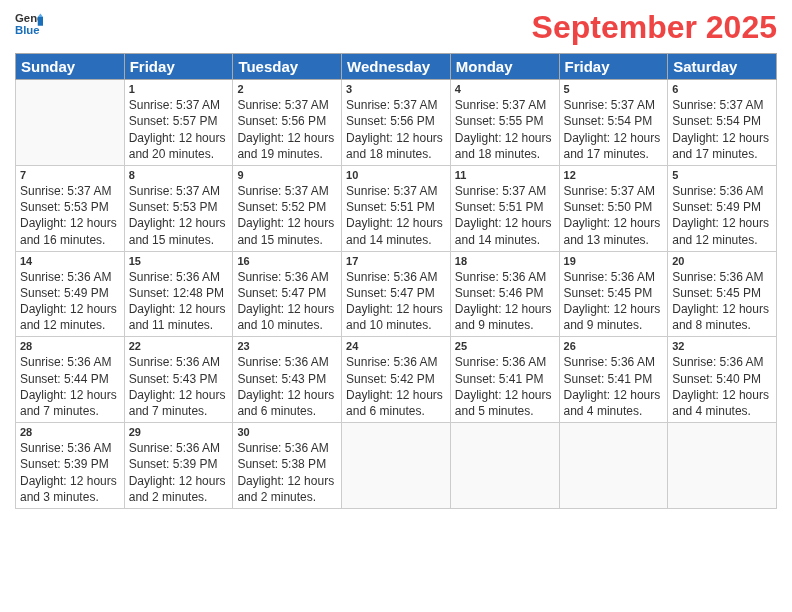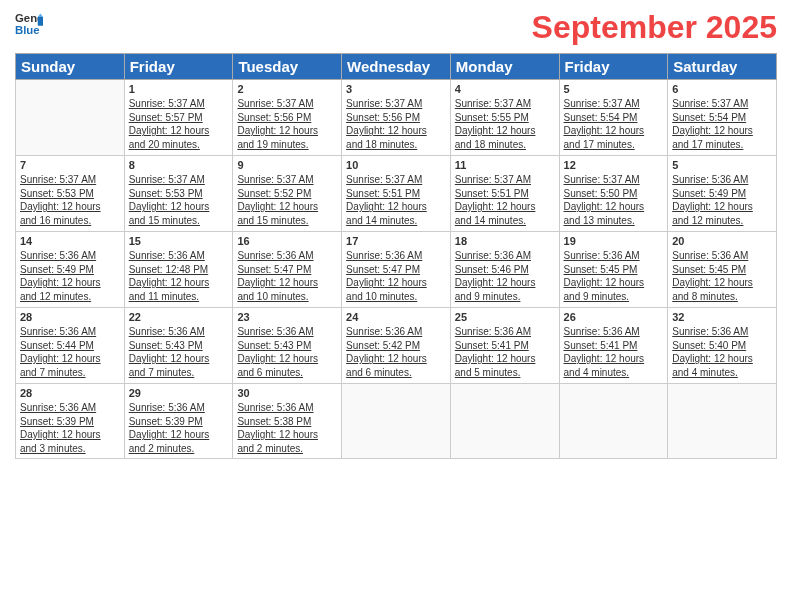--- a/index.html
+++ b/index.html
@@ -65,24 +65,23 @@
       color: #333;
       height: 76px;
     }
     .day-num {
       font-weight: bold;
       font-size: 11px;
       display: block;
       margin-bottom: 2px;
     }
     .day-info {
-      font-size: 10px;
+      font-size: 12px;
       line-height: 1.35;
       color: #333;
-      text-decoration: underline;
     }
     td.empty {
       background: #f9f9f9;
     }
     tr:last-child td {
       height: 70px;
       margin-top: 9px;
     }
   </style>
 </head>

